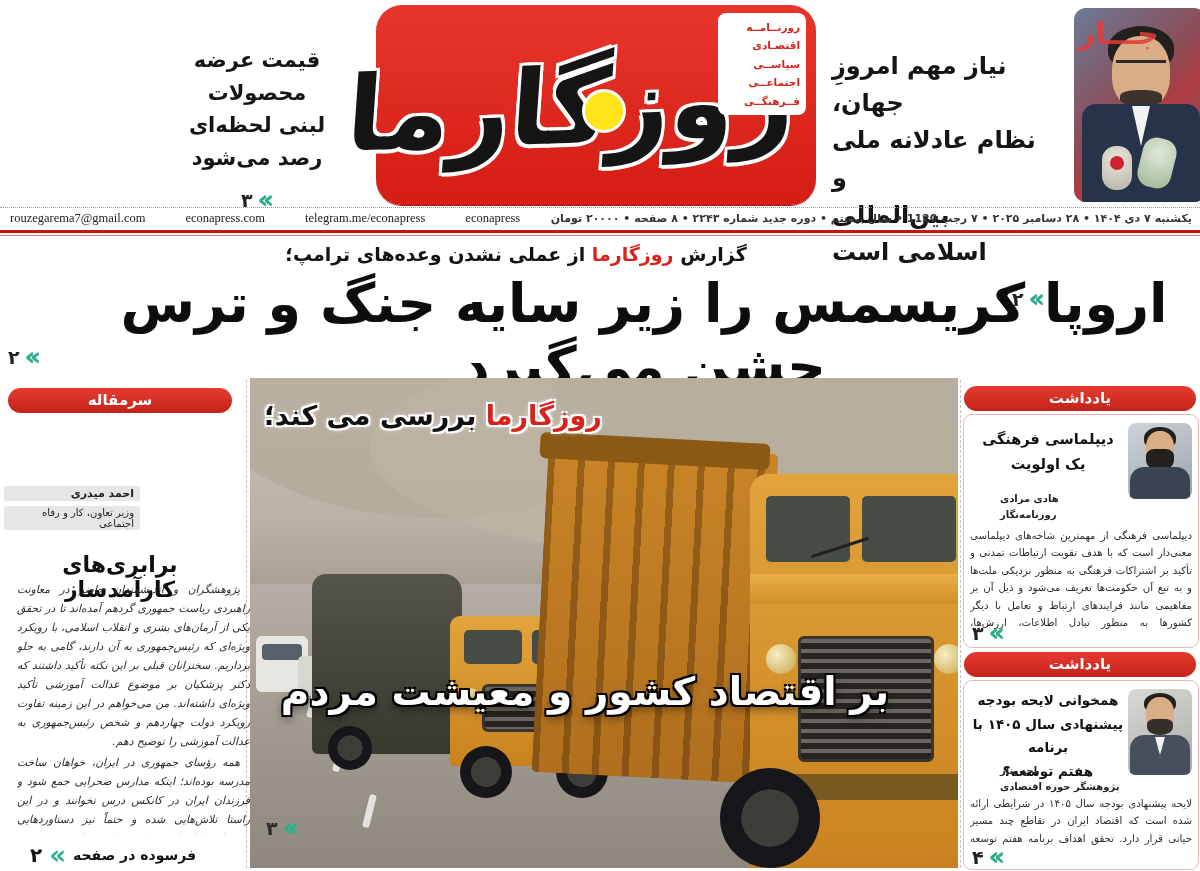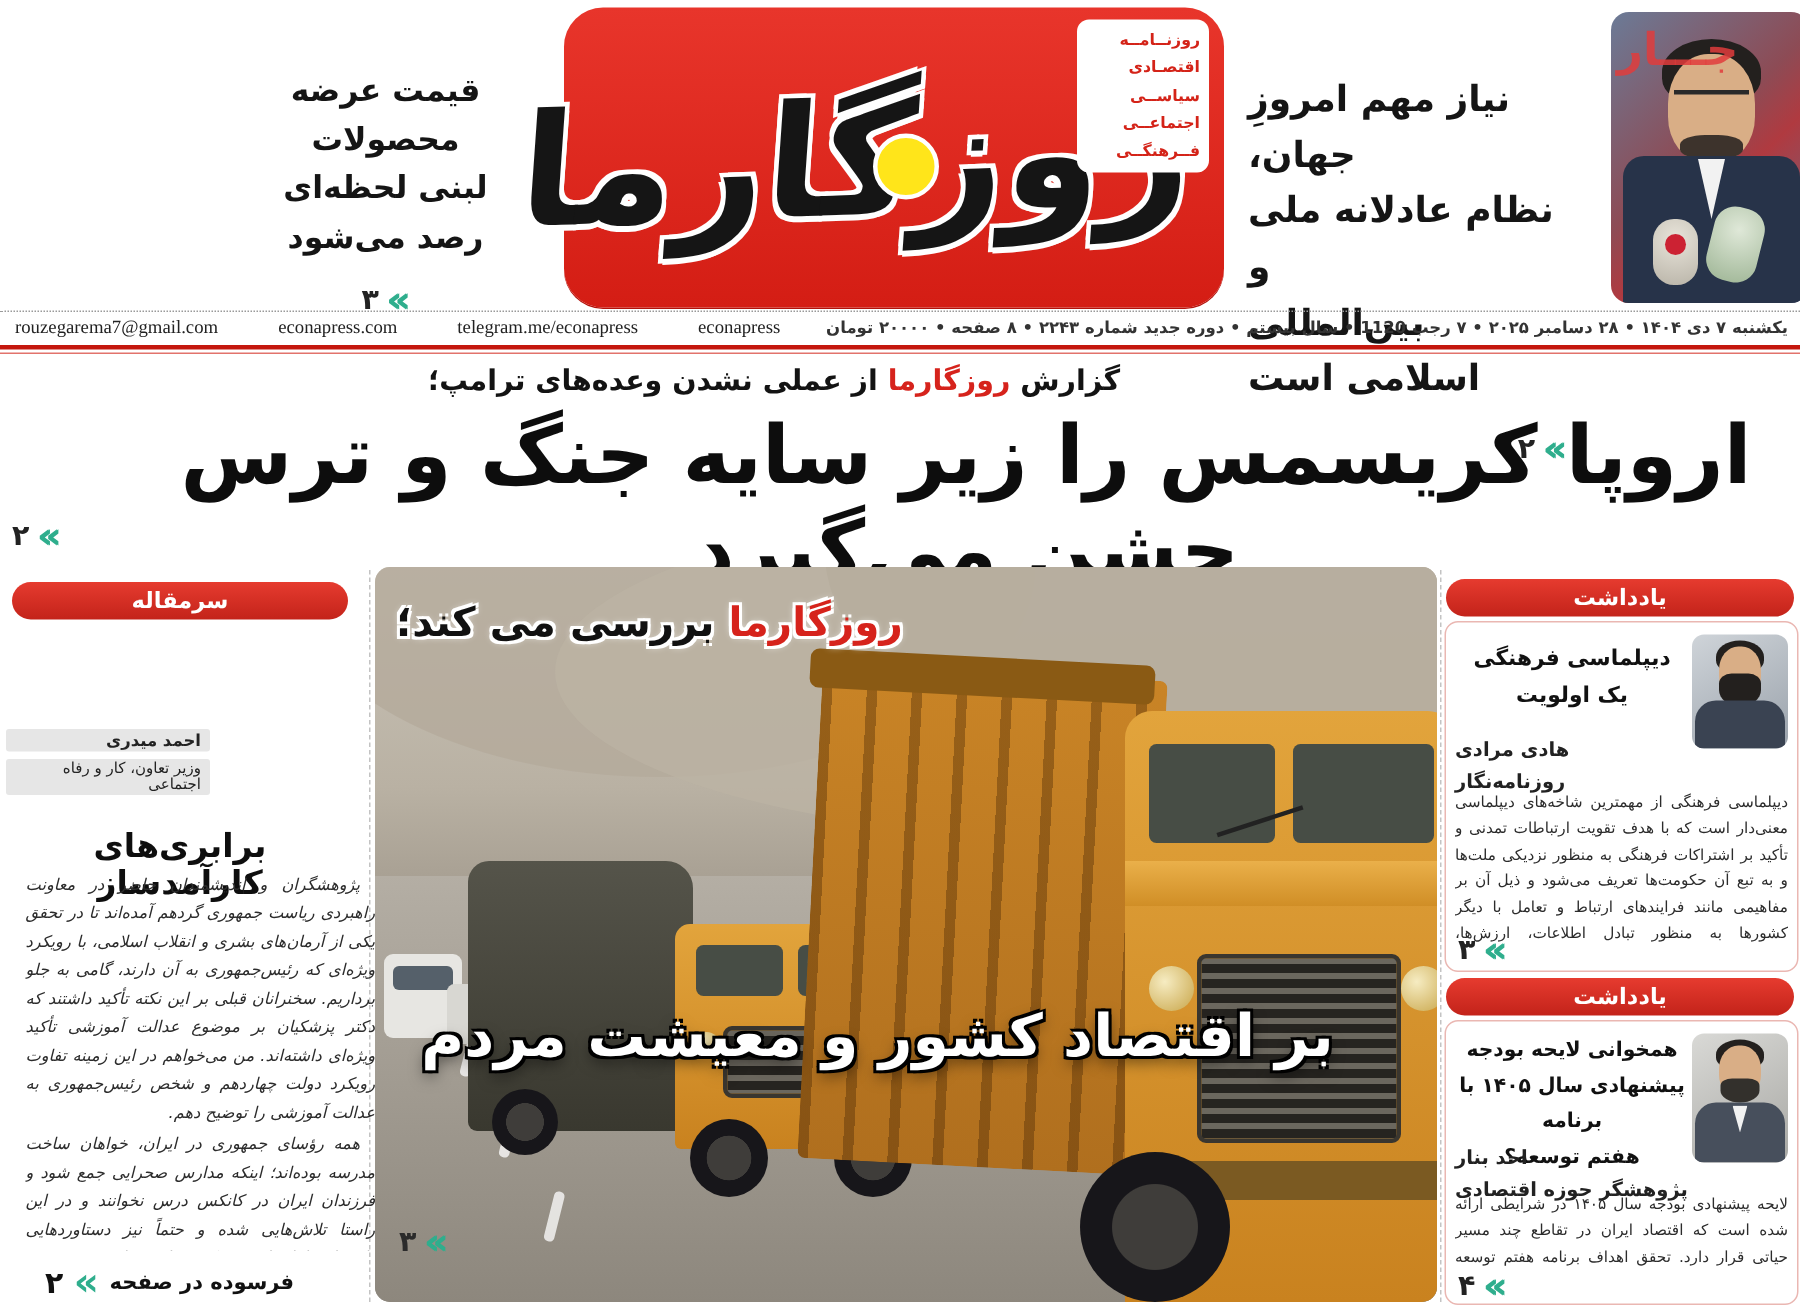--- a/index.html
+++ b/index.html
@@ -35,40 +35,40 @@
     text-align:center;border-radius:13px;height:25px;line-height:25px;}
   .card{border:1px solid #eab7b2;border-radius:9px;background:#fff;}
   .bodytext{font-size:10.8px;line-height:19px;text-align:justify;color:#2c2c2c;}
   .byline-band{background:#e6e6e6;border-radius:2px;padding:1px 6px;font-size:11px;text-align:right;color:#222;}
   .avatar{position:relative;overflow:hidden;}
   .head{position:absolute;border-radius:46% 46% 42% 42%;background:#d9ae86;}
   .hair{position:absolute;border-radius:50% 50% 40% 40%;background:#23201e;}
   .torso{position:absolute;border-radius:14px 14px 0 0;background:#2c3547;}
   .shirt{position:absolute;background:#f2f2f2;}
   
-  .photo{border-radius:10px;overflow:hidden;background:linear-gradient(180deg,#cac4b8 0%,#b9b1a3 30%,#a9a194 42%,#b0aaa0 48%,#958f85 100%);text-decoration:underline;}
+  .photo{border-radius:0;overflow:hidden;background:linear-gradient(180deg,#cac4b8 0%,#b9b1a3 30%,#a9a194 42%,#b0aaa0 48%,#958f85 100%);text-decoration:underline;}
   .mount{position:absolute;border-radius:50%;}
   .road{position:absolute;left:0;right:0;bottom:0;height:58%;background:linear-gradient(180deg,#b4aea4,#8d877d);}
   .lane{position:absolute;width:7px;height:34px;background:rgba(255,255,255,.75);transform:rotate(14deg);border-radius:3px;}
   .bed{position:absolute;background:
       repeating-linear-gradient(90deg,rgba(60,30,0,.35) 0 7px,rgba(255,255,255,0) 7px 30px),
       linear-gradient(180deg,#c98426,#b06f1e);border-radius:5px;}
   .cab{position:absolute;background:linear-gradient(180deg,#e2a43c,#c9821f);border-radius:10px 10px 4px 4px;}
   .windshield{position:absolute;background:#474d45;border-radius:5px;}
   .grill{position:absolute;background:repeating-linear-gradient(180deg,#6b675e 0 4px,#262420 4px 10px);border:3px solid #3a362f;border-radius:6px;}
   .lamp{position:absolute;border-radius:50%;background:radial-gradient(circle at 35% 35%,#f6ecc2,#c8a548);}
   .wheel{position:absolute;border-radius:50%;background:radial-gradient(circle,#3f3d3a 0 40%,#17161a 41% 100%);}
   .tarp{position:absolute;background:linear-gradient(180deg,#55544a,#39382f);border-radius:14px 18px 6px 6px;}
   .feat-kicker{font-size:27px;font-weight:bold;
     text-shadow:-2px -2px 0 #fff,2px -2px 0 #fff,-2px 2px 0 #fff,2px 2px 0 #fff,0 0 6px #fff;}
   .feat-kicker .brand{color:#d6231c;}
   .feat-head{color:#fff;font-weight:bold;font-size:39px;text-align:center;line-height:1.65;
     text-shadow:-2px -2px 0 #000,2px -2px 0 #000,-2px 2px 0 #000,2px 2px 0 #000,0 4px 10px rgba(0,0,0,.55);}
   .note-title{font-weight:bold;font-size:14.5px;line-height:1.75;text-align:center;color:#111;}
-  .note-byline{font-size:13px;font-weight:bold;text-align:left;color:#222;line-height:1.6;}
+  .note-byline{font-size:10px;font-weight:bold;text-align:left;color:#222;line-height:1.6;margin-left:30px;}
   .ed-title{font-weight:bold;font-size:22px;text-align:center;color:#0e0e0e;}
   .continue{display:flex;direction:ltr;align-items:center;gap:7px;font-weight:bold;font-size:14px;}
 </style>
 </head>
 <body>
 
 <div class="portrait avatar" style="left:6px;top:8px;width:132px;height:194px;background:linear-gradient(135deg,#6b7b97 0%,#8d4b55 45%,#b03a40 60%,#5d6e8e 100%);">
   <div class="hair" style="left:34px;top:18px;width:66px;height:44px;"></div>
   <div class="head" style="left:38px;top:28px;width:58px;height:72px;"></div>
   <div class="abs" style="left:42px;top:52px;width:50px;height:10px;border-top:3px solid #2a2a2a;"></div>

